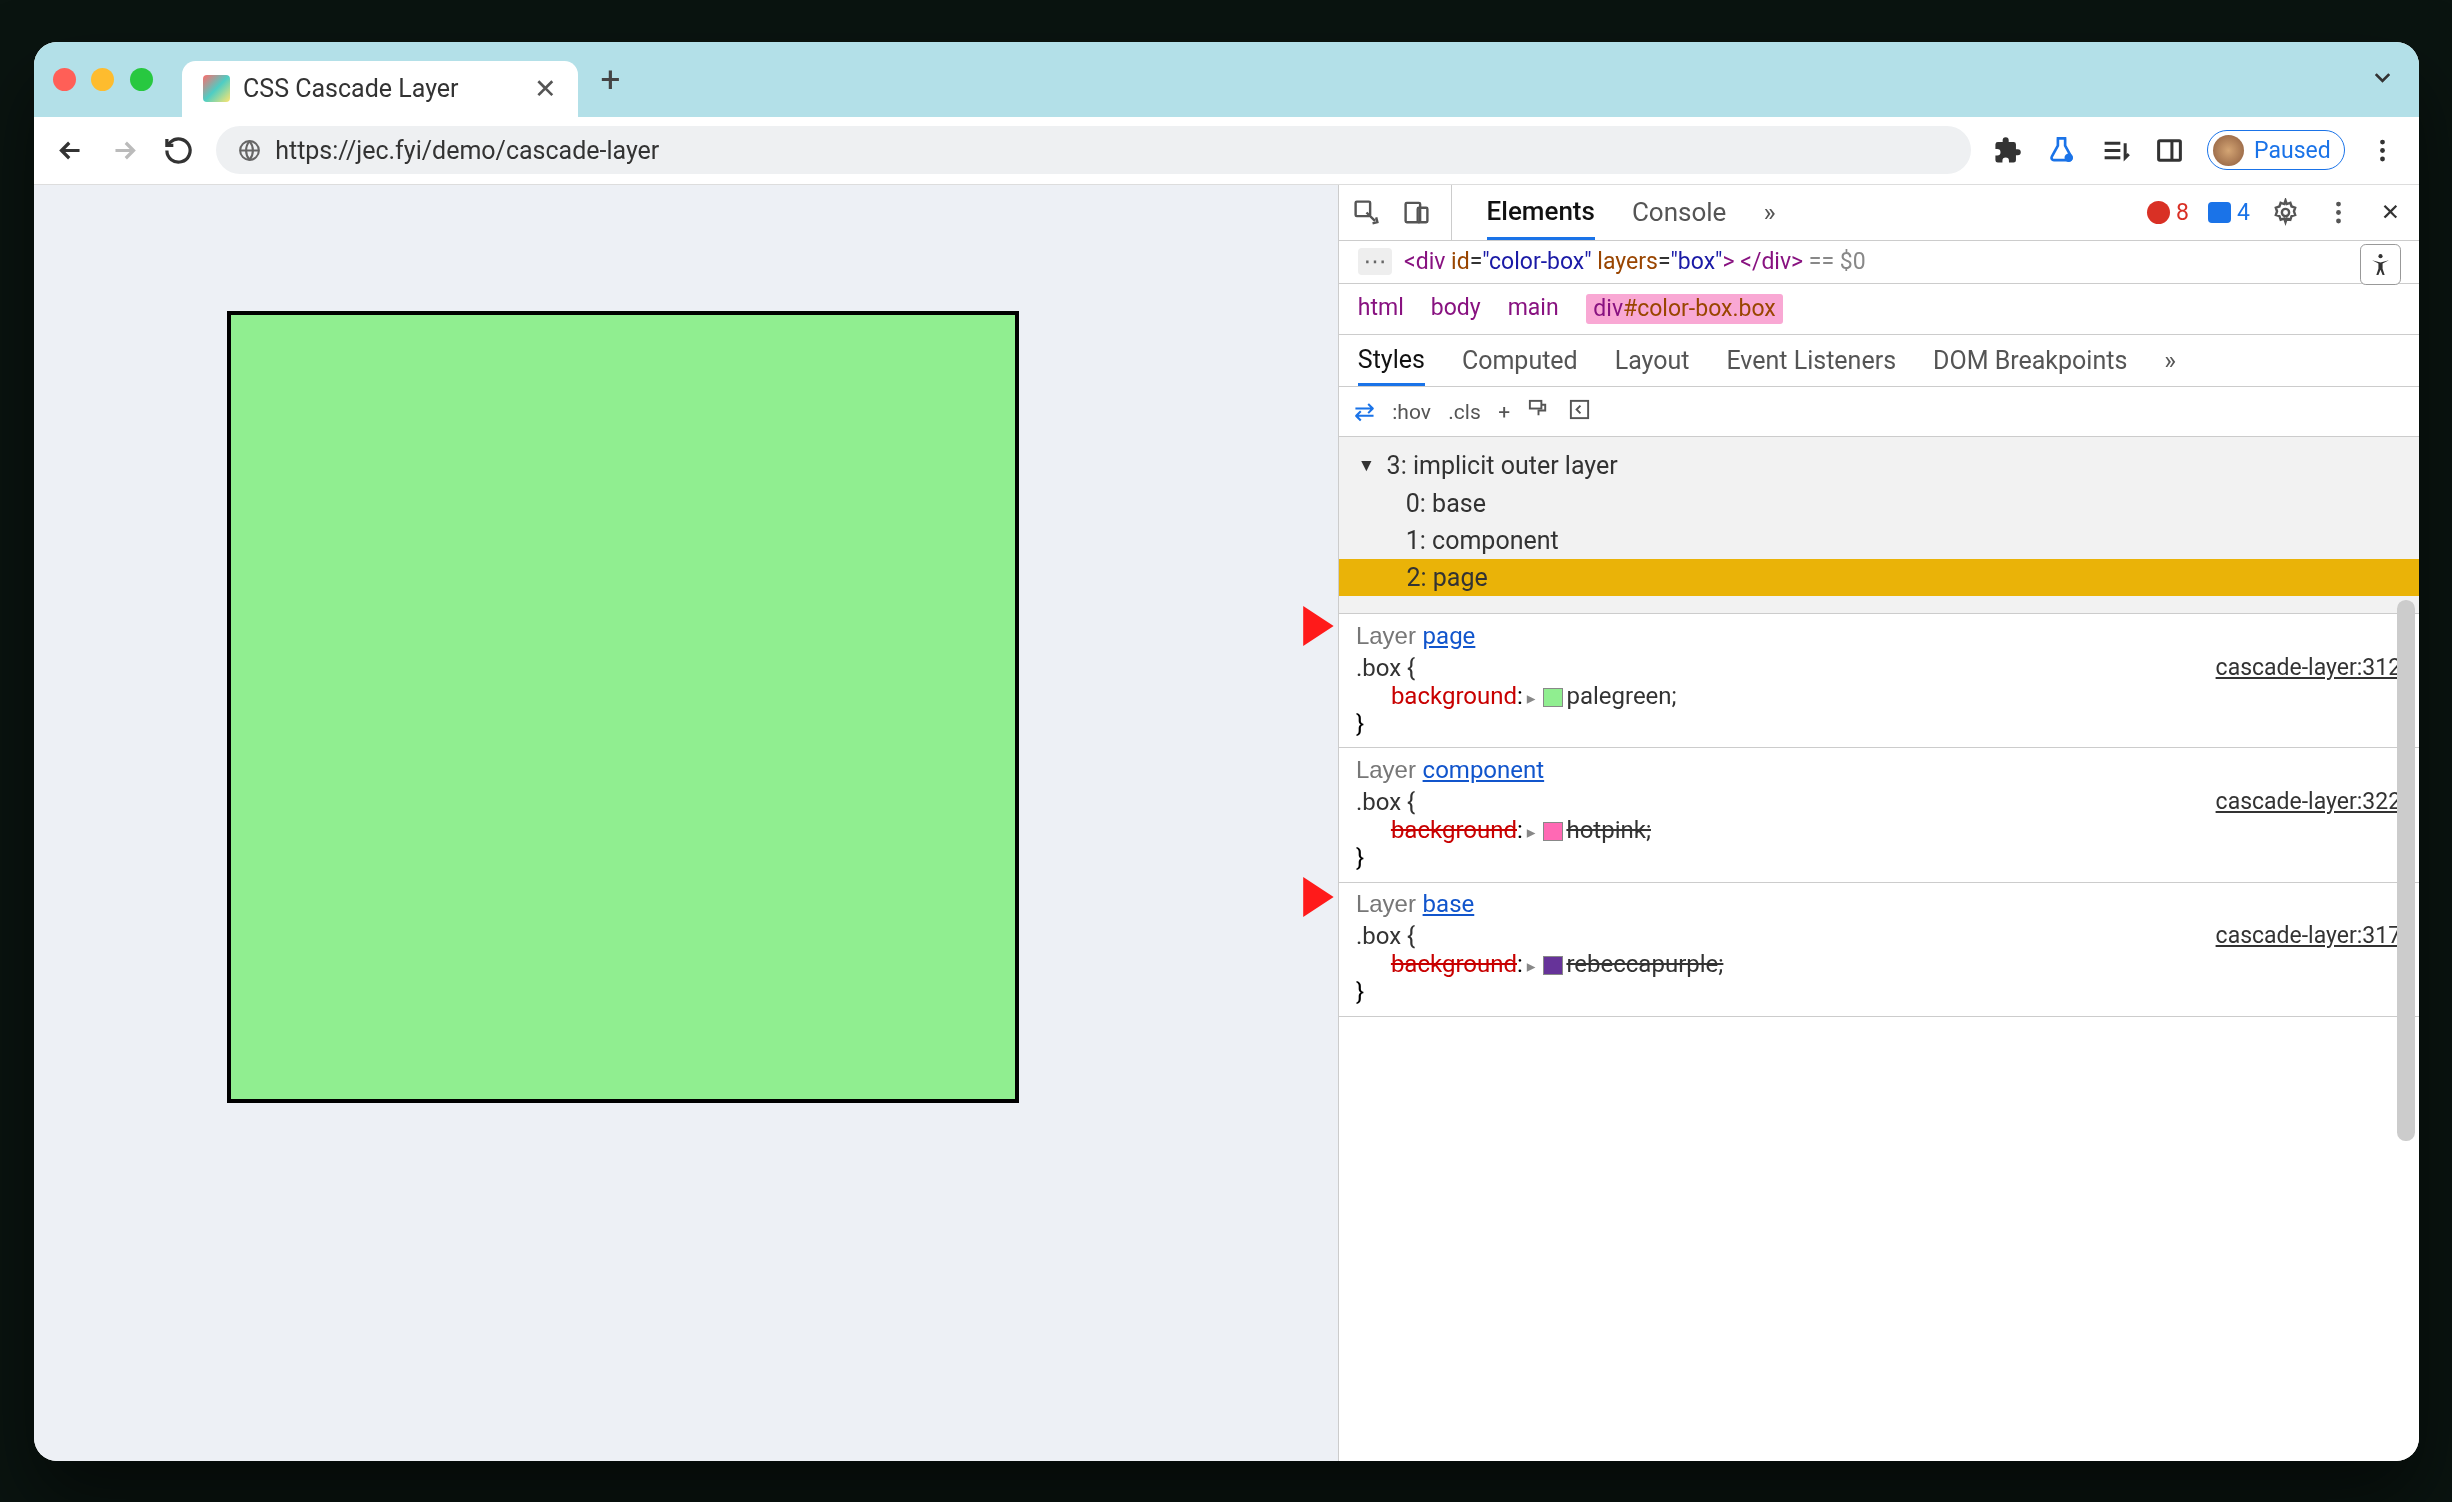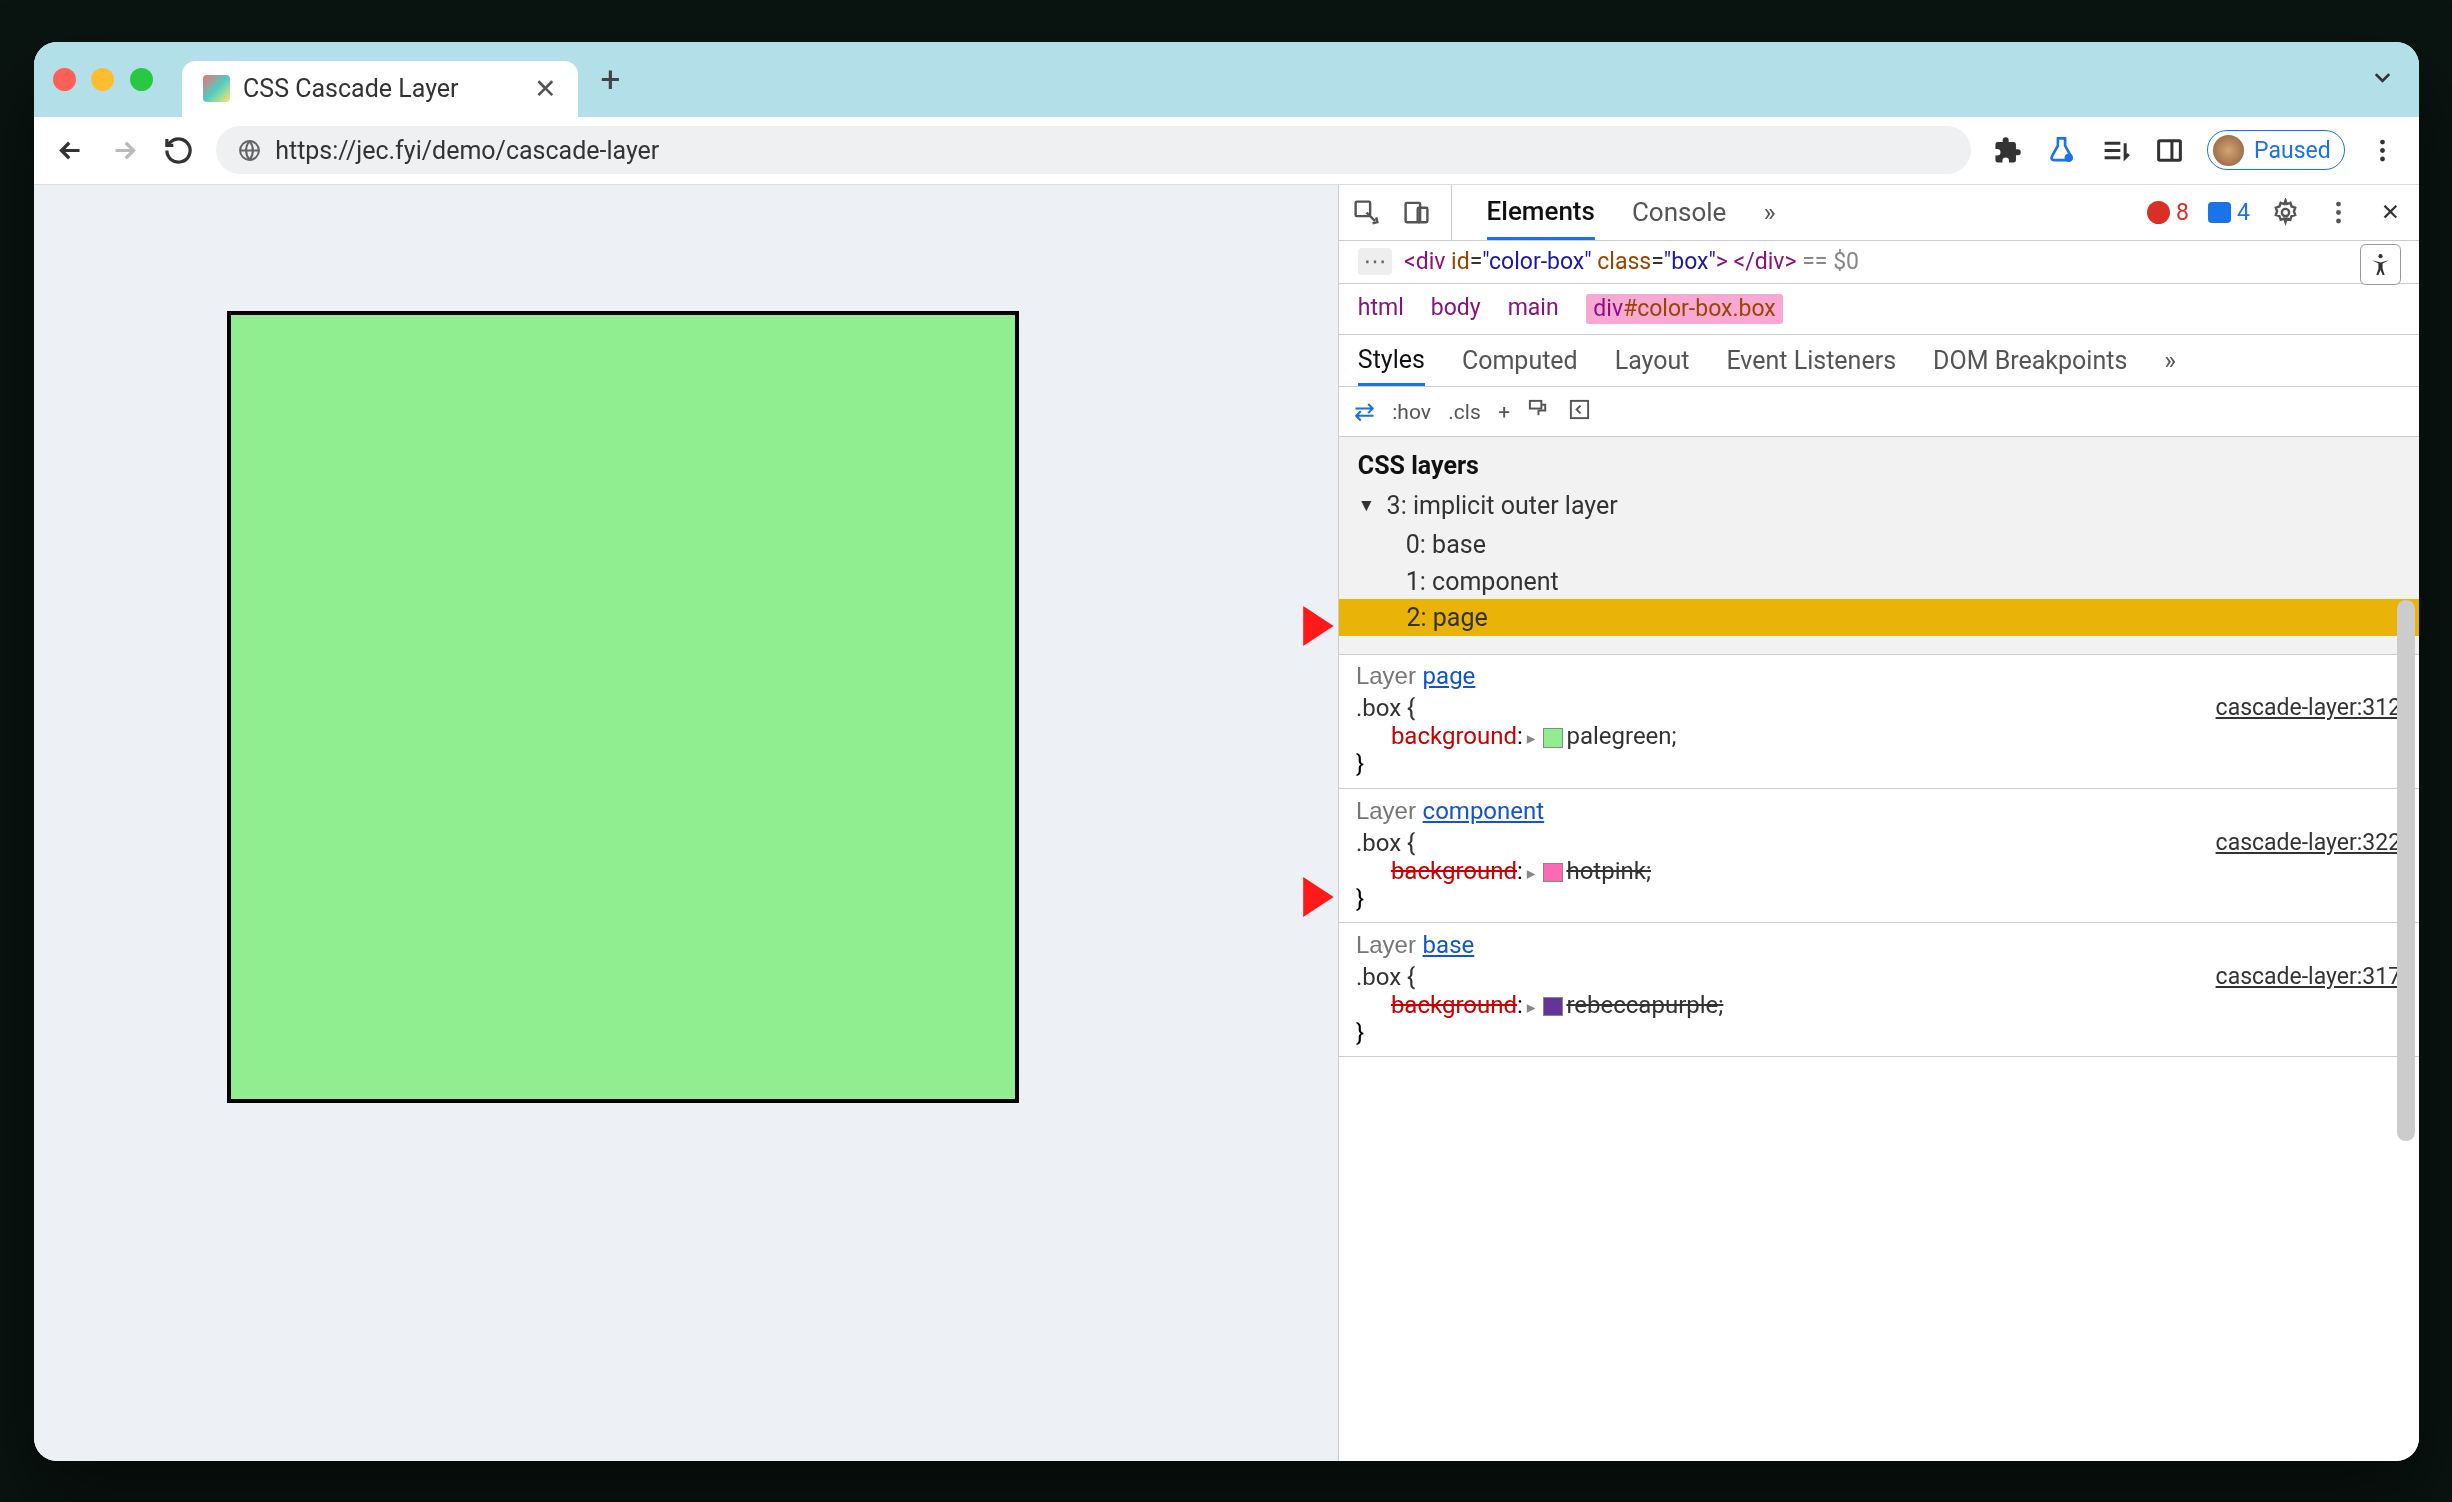--- a/index.html
+++ b/index.html
@@ -239,21 +239,21 @@
               </span>
           <span class="icon-btn">✕</span>
         </div>
       </div>
 
       <div class="dt-dom">
         <span class="ellipsis">⋯</span>
         <span>
           <span class="dom-tag">&lt;div</span>
           <span class="dom-attr-name">id</span>=<span class="dom-attr-val">"color-box"</span>
-          <span class="dom-attr-name">class</span>=<span class="dom-attr-val">"box"</span><span class="dom-tag">&gt;</span>
+          <span class="dom-attr-name">layers</span>=<span class="dom-attr-val">"box"</span><span class="dom-tag">&gt;</span>
           <span class="dom-tag">&lt;/div&gt;</span>
           <span class="dom-eq">== $0</span>
         </span>
         <div class="dt-a11y">
               <svg width="25" height="25" viewBox="0 0 24 24" fill="#333">
                 <circle cx="12" cy="4" r="2"></circle>
                 <path d="M4 8l8 2 8-2-6 3v5l2 6h-2l-2-5-2 5H8l2-6v-5z"></path>
               </svg>
             </div>
       </div>
@@ -285,21 +285,20 @@
                   <path d="M15 7h4v6h-7v5"></path>
                 </svg></span>
           <span><svg width="23" height="23" viewBox="0 0 24 24" fill="none" stroke="#555" stroke-width="2">
                   <rect x="3" y="3" width="18" height="18"></rect>
                   <path d="M13 8l-4 4 4 4"></path>
                 </svg></span>
         </div>
       </div>
 
       <div class="layers-panel">
-        <div class="layers-title">CSS layers</div>
         <div class="layer-tree">
           <div class="layer-parent">
                 <span>3: implicit outer layer</span>
               </div>
           <div class="layer-child">0: base</div>
           <div class="layer-child">1: component</div>
           <div class="layer-child selected">2: page</div>
         </div>
       </div>
 

